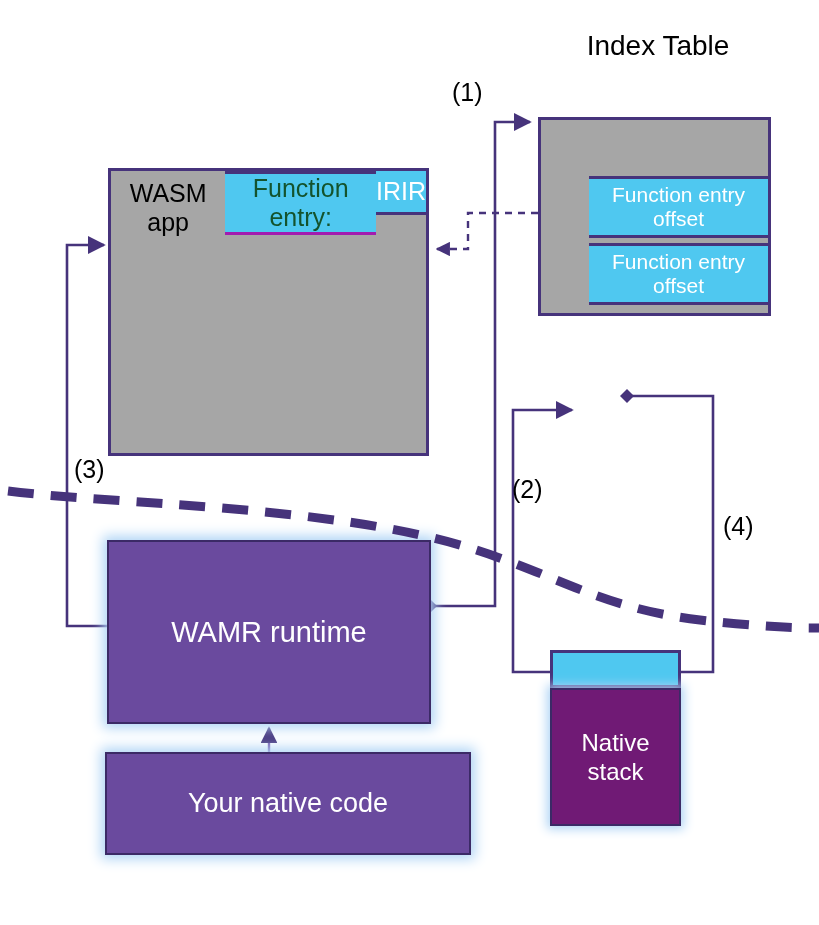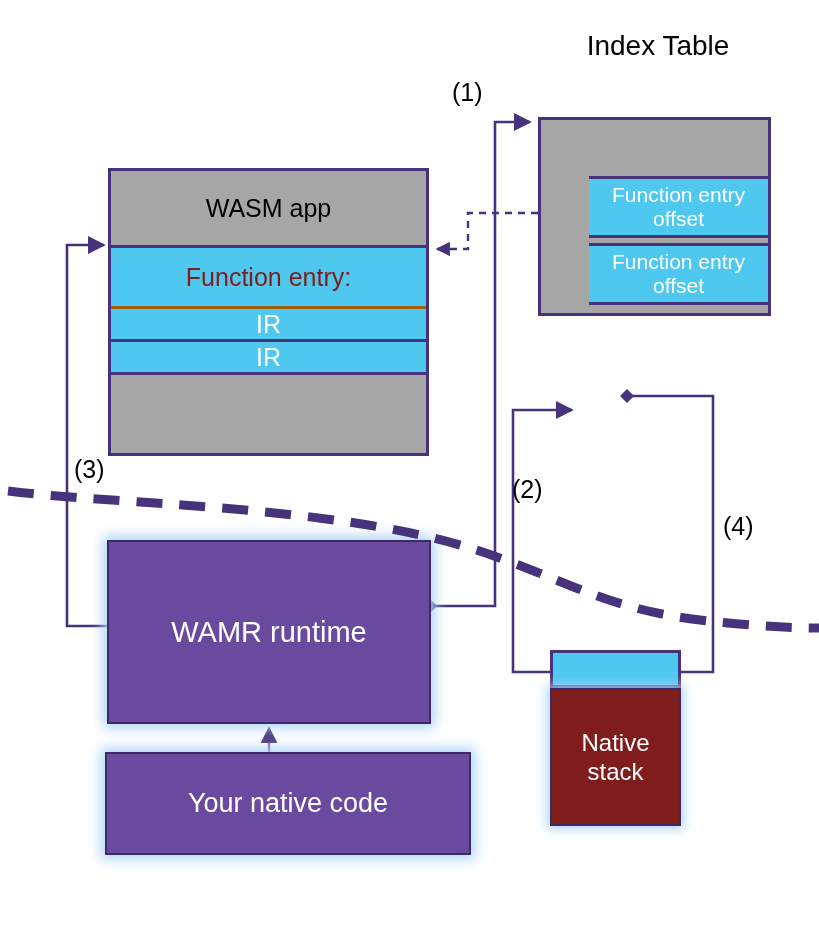--- a/index.html
+++ b/index.html
@@ -34,45 +34,45 @@
     box-sizing: border-box;
     z-index: 3;
   }
 
   
   #wasm-app {
     left: 108px; top: 168px; width: 321px; height: 288px;
     border: 3px solid #46337B;
     background: #A6A6A6;
     display: flex;
-    flex-direction: column;
+    flex-direction: row;
   }
   #wasm-app .row {
     box-sizing: border-box;
     display: flex;
     align-items: center;
     justify-content: center;
     text-align: center;
   }
   #wasm-app .row-grey-top {
     height: 74px;
     color: #000000;
     font-size: 25px;
     background: #A6A6A6;
   }
   #wasm-app .row-entry {
     height: 64px;
     background: #4FC8F0;
     border-top: 3px solid #46337B;
-    border-bottom: 3px solid #a16207;
-    color: #7f1d1d;
+    border-bottom: 3px solid #a21caf;
+    color: #14532d;
     font-size: 25px;
   }
   #wasm-app .row-ir {
-    height: 33px;
+    height: 44px;
     background: #4FC8F0;
     border-bottom: 3px solid #46337B;
     color: #ffffff;
     font-size: 25px;
   }
   #wasm-app .row-grey-bot {
     flex: 1 1 auto;
     background: #A6A6A6;
   }
 
@@ -154,21 +154,21 @@
   #native-stack-cyan {
     position: absolute; left: 0; top: 0; width: 131px; height: 38px;
     box-sizing: border-box;
     border: 3px solid #46337B;
     background: #4FC8F0;
   }
   #native-stack-body {
     position: absolute; left: 0; top: 38px; width: 131px; height: 138px;
     box-sizing: border-box;
     border: 2px solid #3B2A66;
-    background: #7f1d1d;
+    background: #701a75;
     box-shadow: 0 0 10px 3px #AFD4F5;
     display: flex;
     align-items: center;
     justify-content: center;
     text-align: center;
     color: #ffffff;
     font-size: 24px;
     line-height: 1.22;
   }
 

